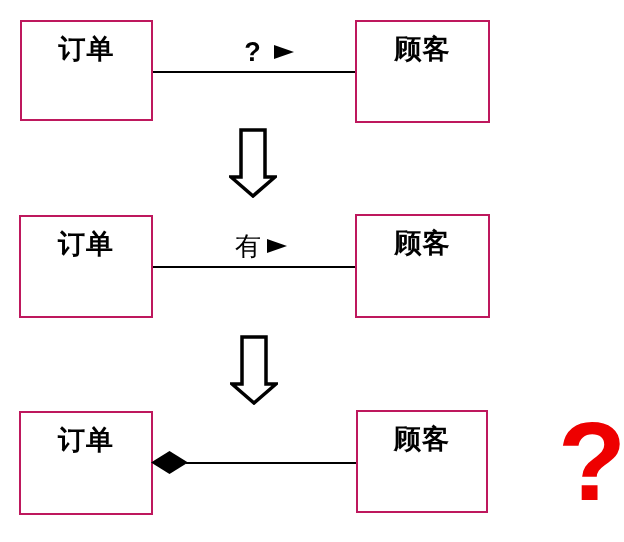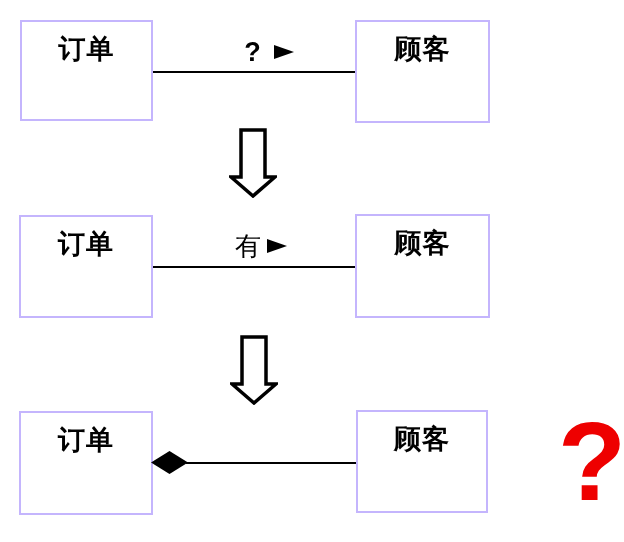--- a/index.html
+++ b/index.html
@@ -11,21 +11,21 @@
     width: 624px;
     height: 542px;
     background: #ffffff;
     overflow: hidden;
   }
 
   
   .class-box {
     position: absolute;
     background: #ffffff;
-    border: 2px solid #c4b5fd;
+    border: 2px solid #be185d;
     text-align: center;
   }
   .class-box .box-label {
     display: inline-block;
     margin-top: 13px;
     font-size: 27px;
     font-weight: bold;
     color: #000000;
     line-height: 1.1;
     letter-spacing: 1px;

